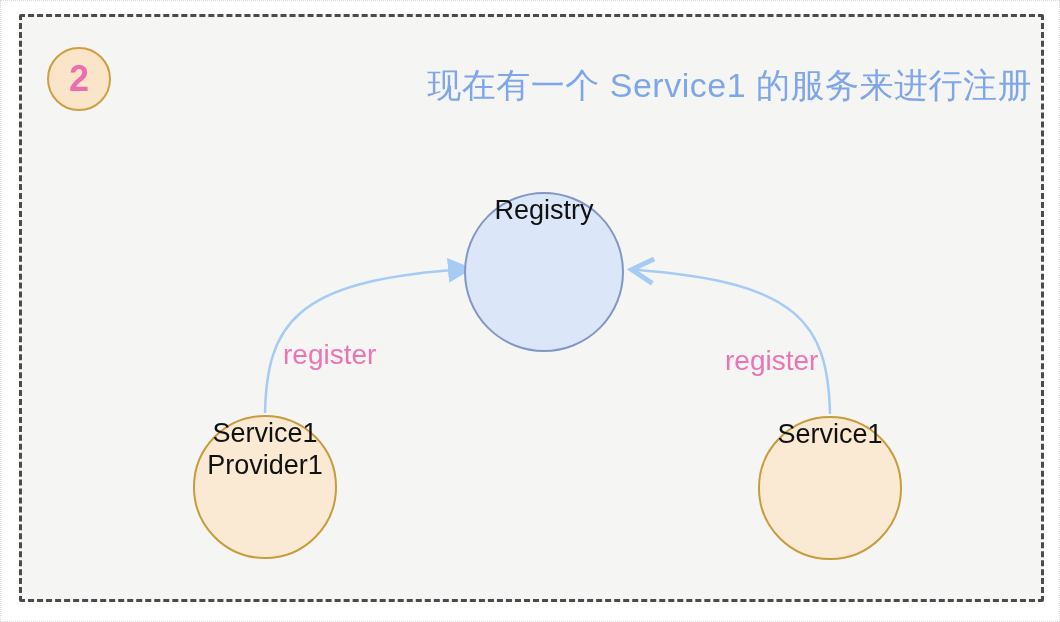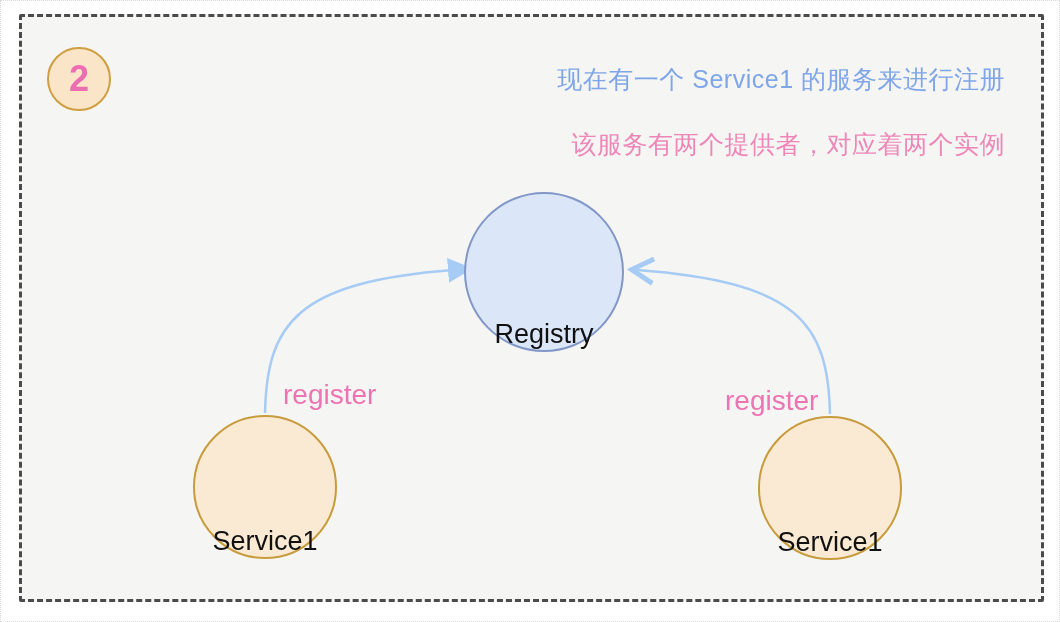--- a/index.html
+++ b/index.html
@@ -33,48 +33,47 @@
     display: flex; align-items: center; justify-content: center;
   }
   .badge span {
     color: #ed6db3;
     font-size: 36px;
     font-weight: bold;
     line-height: 1;
   }
   .caption {
     position: absolute;
-    right: 54px;
+    right: 27px;
     white-space: nowrap;
-    font-size: 25px;
+    font-size: 34px;
     letter-spacing: 0.5px;
   }
   .caption-blue { top: 62px; color: #7ea6e9; }
   .caption-pink { top: 127px; color: #ee87b8; }
   .arrows {
     position: absolute;
     left: 0; top: 0;
     width: 1060px; height: 622px;
     pointer-events: none;
   }
   .edge-label {
     position: absolute;
     color: #ed74b2;
     font-size: 28px;
     line-height: 1;
     white-space: nowrap;
-    margin-top: 40px;
   }
   .edge-label-left  { left: 282px; top: 340px; }
   .edge-label-right { left: 724px; top: 346px; }
   .node {
     position: absolute;
     border-radius: 50%;
     box-sizing: border-box;
-    display: flex; align-items: flex-end; justify-content: center;
+    display: flex; align-items: flex-start; justify-content: center;
     text-align: center;
   }
   .node-label {
     color: #111111;
     font-size: 27px;
     line-height: 32px;
   }
   .node-label span { display: block; }
   .node-registry {
     left: 463px; top: 191px;
@@ -101,21 +100,20 @@
 <div class="canvas">
 
   <div class="panel"></div>
 
   <div class="badge">
     <span>2</span>
   </div>
 
   <div class="caption caption-blue">现在有一个 Service1 的服务来进行注册</div>
 
-  <div class="caption caption-pink">该服务有两个提供者，对应着两个实例</div>
 
   <svg class="arrows" viewBox="0 0 1060 622" xmlns="http://www.w3.org/2000/svg">
     <defs>
       <marker id="arrowFilled" viewBox="0 0 12 12" refX="2" refY="6" markerWidth="12" markerHeight="12" orient="auto">
         <path d="M0,1 L10,6 L0,11 Z" fill="#a6cbf5"></path>
       </marker>
       <marker id="arrowOpen" viewBox="0 0 12 12" refX="8" refY="6" markerWidth="13" markerHeight="13" orient="auto">
         <path d="M2,1.5 L10,6 L2,10.5" fill="none" stroke-width="1.8" stroke="#a6cbf5"></path>
       </marker>
     </defs>
@@ -129,20 +127,21 @@
 
   <div class="node node-registry">
     <div class="node-label">
       <span>Registry</span>
     </div>
   </div>
 
   <div class="node node-provider1">
     <div class="node-label">
       <span>Service1</span>
+      <span>Provider1</span>
     </div>
   </div>
 
   <div class="node node-provider2">
     <div class="node-label">
       <span>Service1</span>
     </div>
   </div>
 
 </div>

